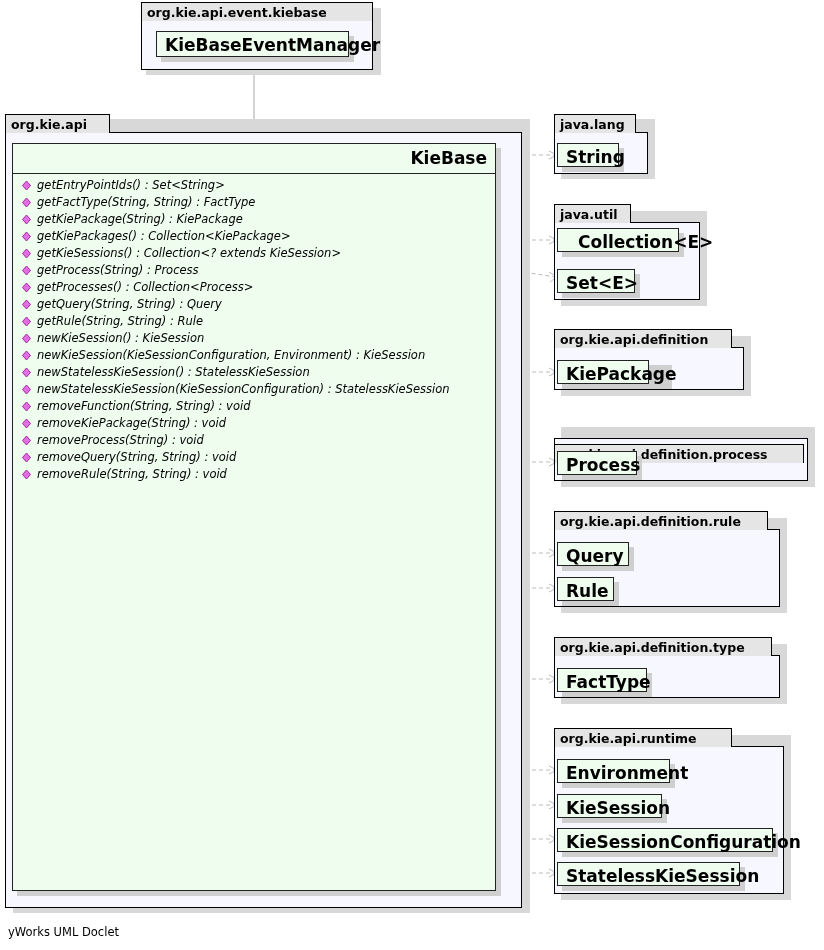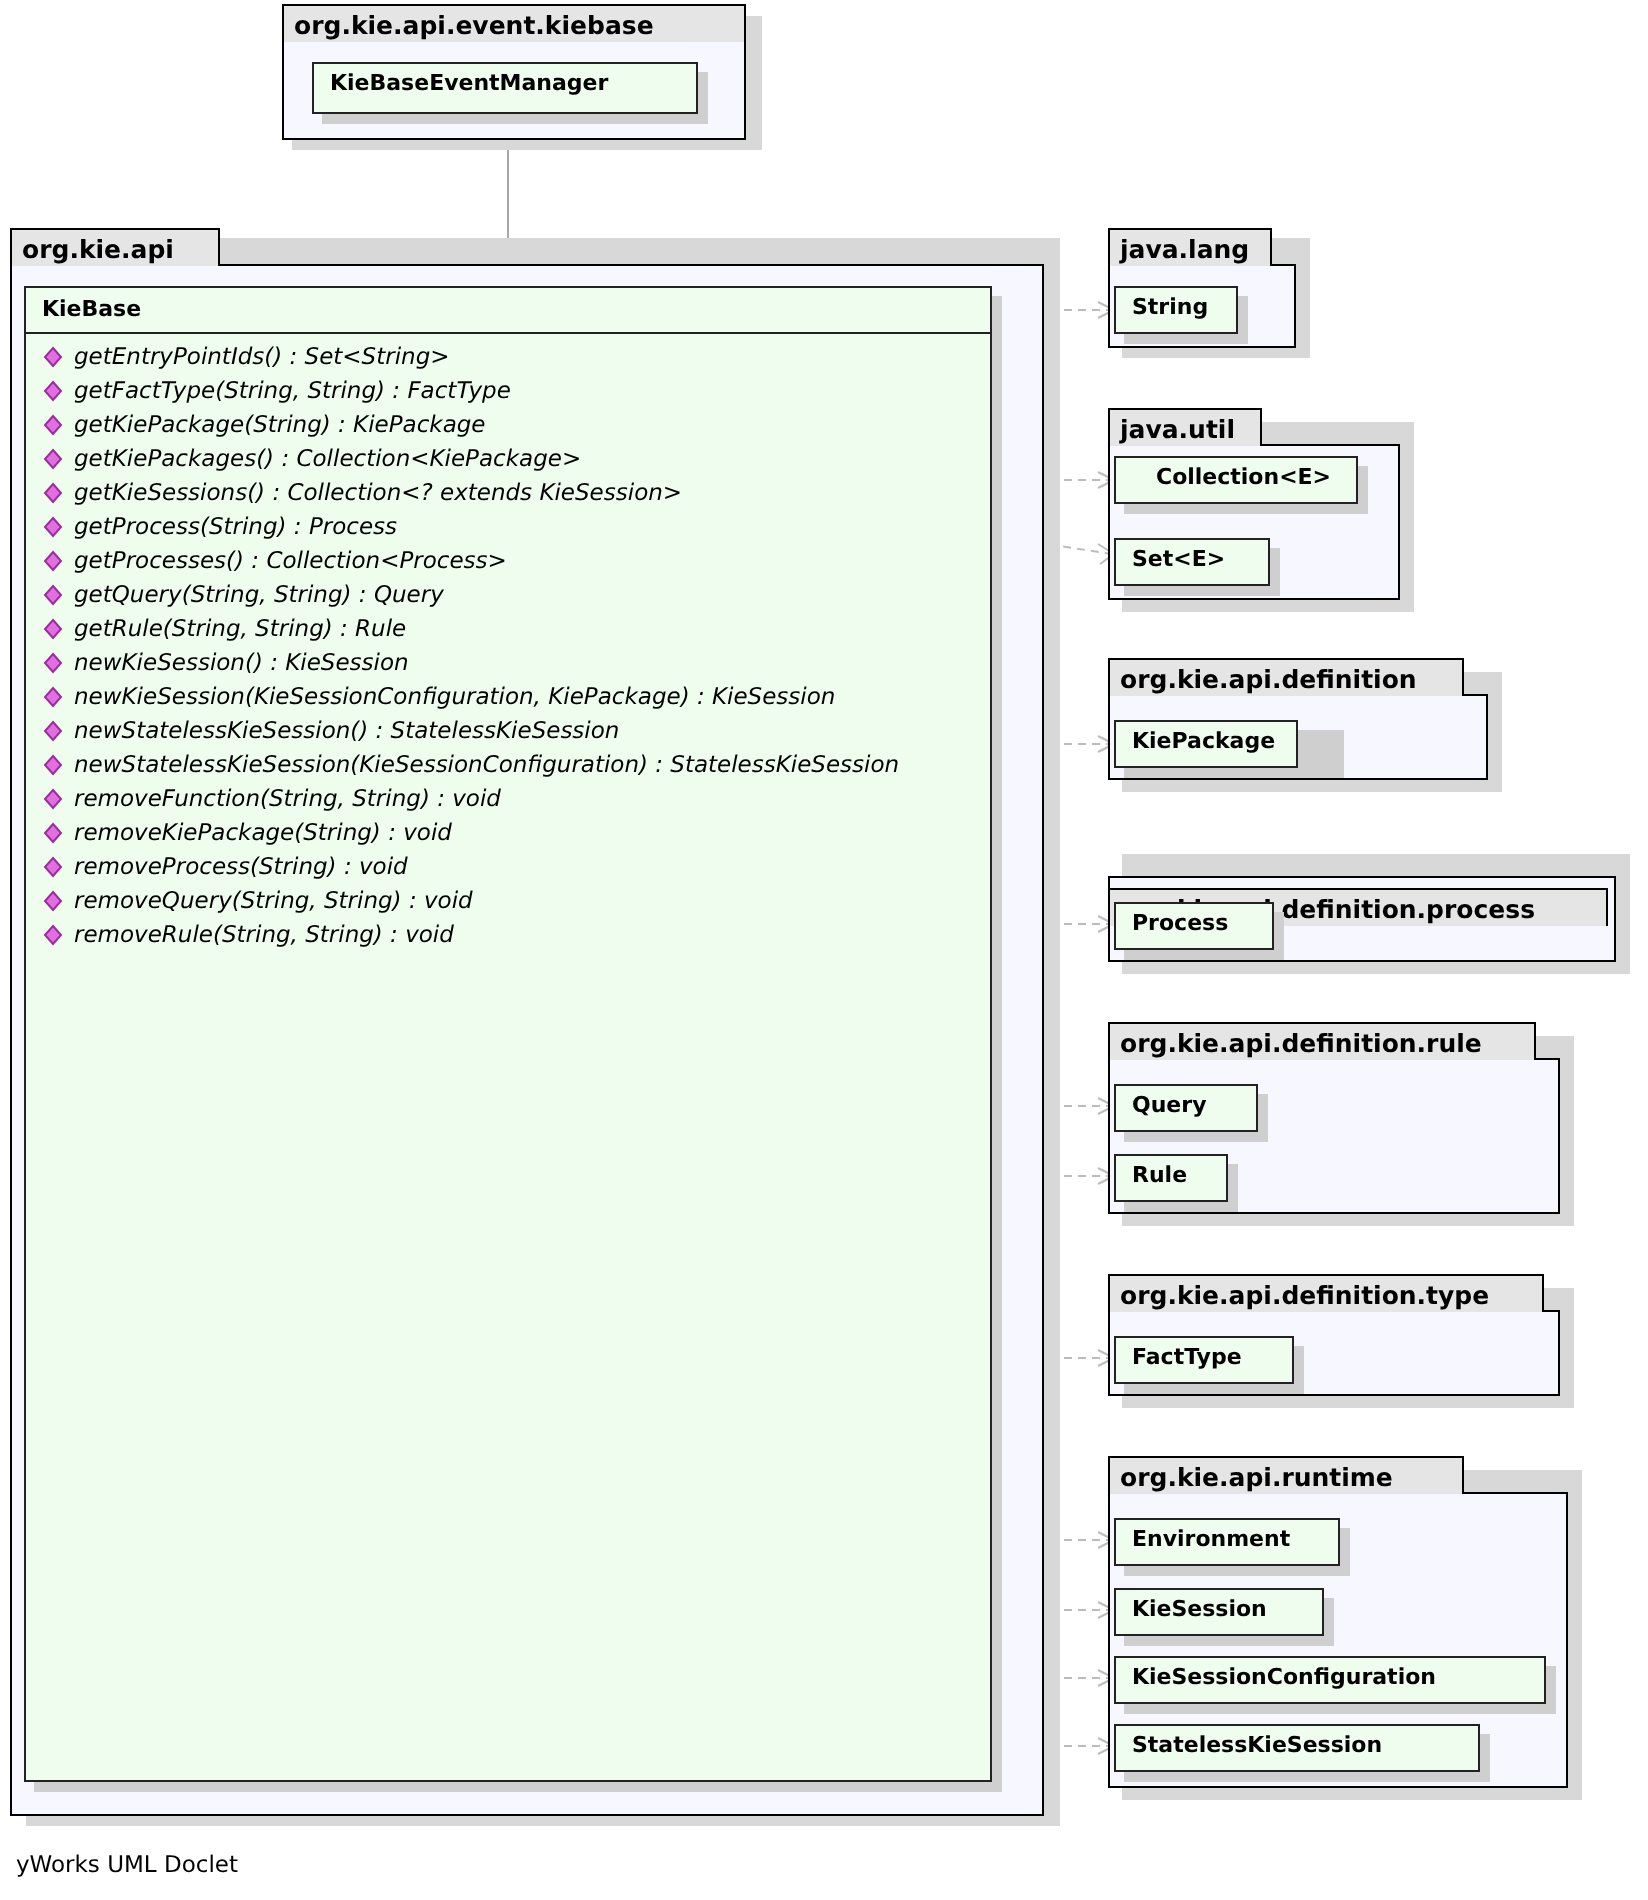--- a/index.html
+++ b/index.html
@@ -69,22 +69,22 @@
     background: #eefdee;
     border: 1px solid #222222;
     z-index: 4;
   }
   .cls-shadow {
     position: absolute;
     background: #cfcfcf;
     z-index: 3;
   }
   .cls-title {
-    text-align: left;
-    font-size: 11px;
+    text-align: right;
+    font-size: 17px;
     font-weight: bold;
     color: #000000;
     padding: 4px 8px 5px 8px;
     white-space: nowrap;
   }
   .cls-small .cls-title {
     padding: 3px 8px 4px 8px;
   }
   .cls-sep {
     height: 1px;
@@ -263,21 +263,21 @@
             </svg>
           </span>
         <span>newKieSession() : KieSession</span>
       </div>
       <div class="member">
         <span class="vis">
             <svg width="11" height="11" viewBox="0 0 11 11">
               <polygon points="5.5,1 9.5,5.5 5.5,10 1.5,5.5" fill="#e36ee3" stroke="#9b2d9b" stroke-width="1"></polygon>
             </svg>
           </span>
-        <span>newKieSession(KieSessionConfiguration, KiePackage) : KieSession</span>
+        <span>newKieSession(KieSessionConfiguration, Environment) : KieSession</span>
       </div>
       <div class="member">
         <span class="vis">
             <svg width="11" height="11" viewBox="0 0 11 11">
               <polygon points="5.5,1 9.5,5.5 5.5,10 1.5,5.5" fill="#e36ee3" stroke="#9b2d9b" stroke-width="1"></polygon>
             </svg>
           </span>
         <span>newStatelessKieSession() : StatelessKieSession</span>
       </div>
       <div class="member">

